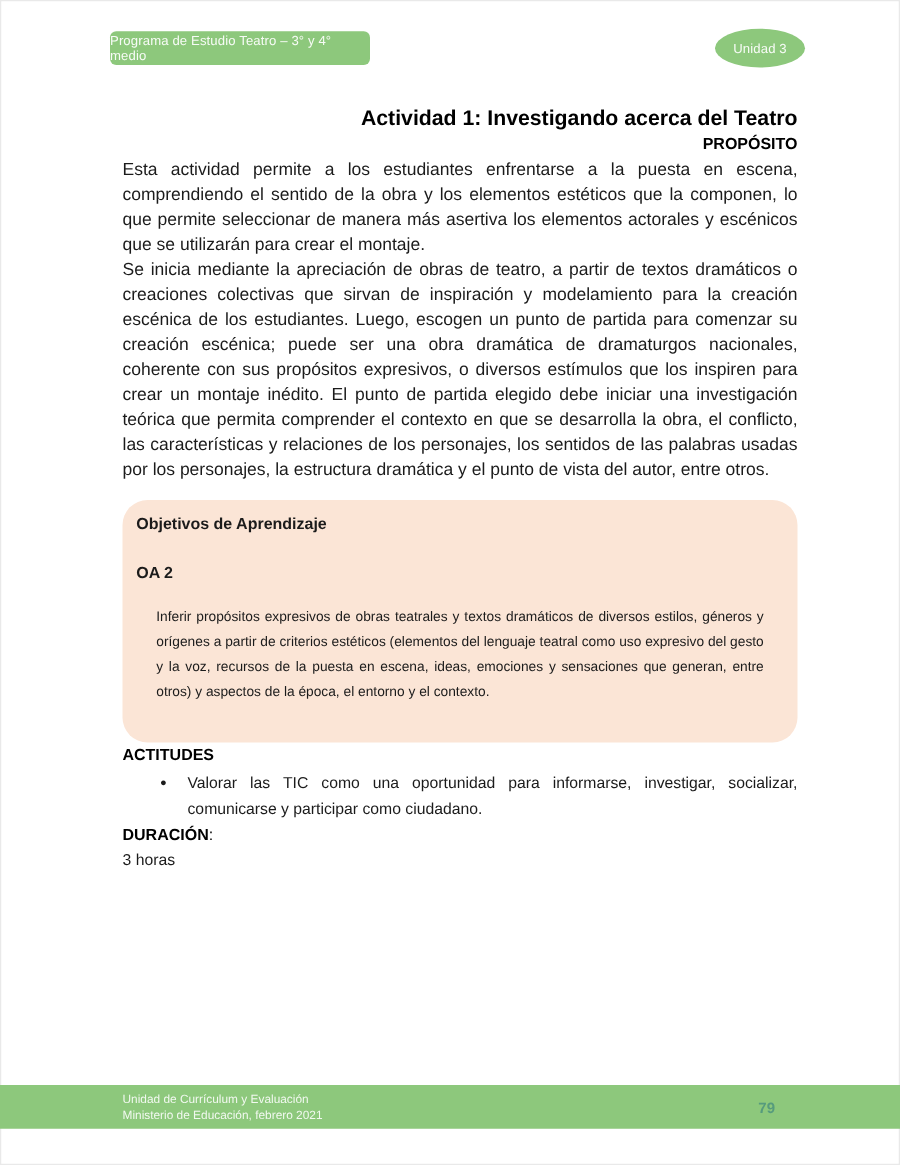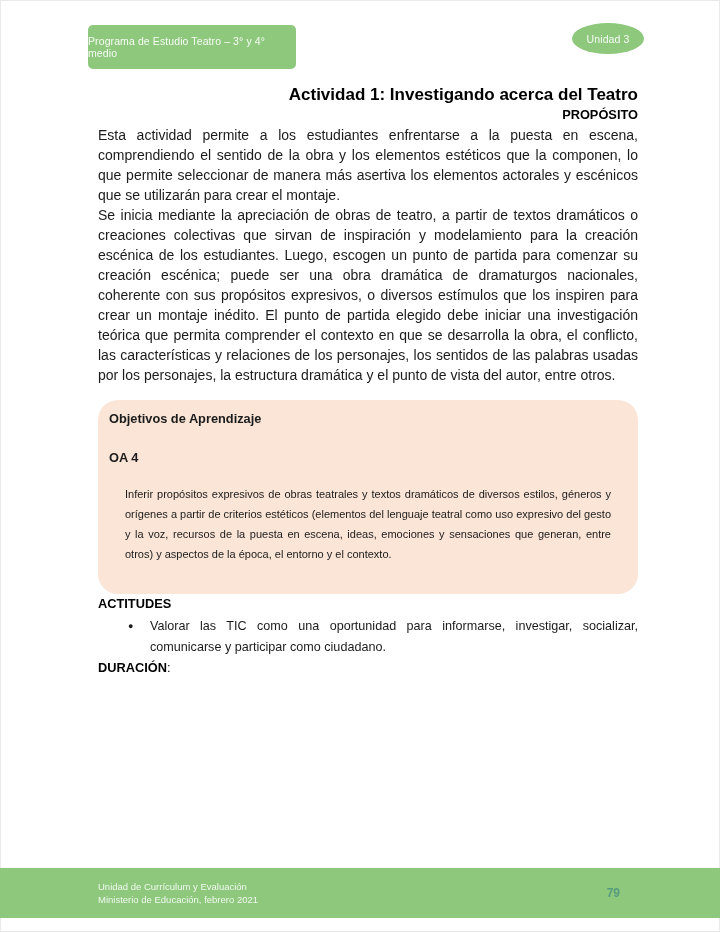--- a/index.html
+++ b/index.html
@@ -23,21 +23,21 @@
   
   .badge{
     position:absolute;
     background:var(--green);
     color:rgba(255,255,255,0.93);
     display:flex;align-items:center;justify-content:center;
     font-size:10.5px;
     letter-spacing:0.1px;
   }
   .badge-left{
-    left:88px;top:25px;width:208px;height:44px;border-radius:5px;
+    left:88px;top:25px;width:208px;height:27px;border-radius:5px;
   }
   .badge-right{
     left:572px;top:23px;width:72px;height:31px;border-radius:50%;
   }
 
   
   .content{
     position:absolute;left:98px;top:0;width:540px;
   }
   h1.title{
@@ -89,21 +89,21 @@
     flex:1;text-align:justify;
   }
 
   
   .sec-duracion{margin-top:23px;}
   .colon{font-weight:normal;}
   p.duracion-value{margin:0;font-size:12.6px;line-height:20px;}
 
   
   .footer{
-    position:absolute;left:0;top:868px;width:720px;height:50px;
+    position:absolute;left:0;top:868px;width:720px;height:35px;
     background:var(--green);
     display:flex;align-items:center;justify-content:space-between;
     padding:0 100px 0 98px;
   }
   .footer-left{
     font-size:9.5px;line-height:13px;color:rgba(255,255,255,0.88);
   }
   .footer-page{
     font-size:12px;font-weight:bold;color:var(--pagenum);
   }
@@ -117,31 +117,32 @@
 <div class="content">
 
   <h1 class="title">Actividad 1: Investigando acerca del Teatro</h1>
 
   <h2 class="sec sec-proposito">PROPÓSITO</h2>
   <p class="body">Esta actividad permite a los estudiantes enfrentarse a la puesta en escena, comprendiendo el sentido de la obra y los elementos estéticos que la componen, lo que permite seleccionar de manera más asertiva los elementos actorales y escénicos que se utilizarán para crear el montaje.</p>
   <p class="body">Se inicia mediante la apreciación de obras de teatro, a partir de textos dramáticos o creaciones colectivas que sirvan de inspiración y modelamiento para la creación escénica de los estudiantes. Luego, escogen un punto de partida para comenzar su creación escénica; puede ser una obra dramática de dramaturgos nacionales, coherente con sus propósitos expresivos, o diversos estímulos que los inspiren para crear un montaje inédito. El punto de partida elegido debe iniciar una investigación teórica que permita comprender el contexto en que se desarrolla la obra, el conflicto, las características y relaciones de los personajes, los sentidos de las palabras usadas por los personajes, la estructura dramática y el punto de vista del autor, entre otros.</p>
 
   <div class="oa-box">
     <div class="oa-heading">Objetivos de Aprendizaje</div>
-    <div class="oa-label">OA 4</div>
+    <div class="oa-label">OA 2</div>
     <p class="oa-text">Inferir propósitos expresivos de obras teatrales y textos dramáticos de diversos estilos, géneros y orígenes a partir de criterios estéticos (elementos del lenguaje teatral como uso expresivo del gesto y la voz, recursos de la puesta en escena, ideas, emociones y sensaciones que generan, entre otros) y aspectos de la época, el entorno y el contexto.</p>
   </div>
 
   <h2 class="sec sec-actitudes">ACTITUDES</h2>
   <div class="bullet-row">
     <span class="bullet">●</span>
     <span class="bullet-text">Valorar las TIC como una oportunidad para informarse, investigar, socializar, comunicarse y participar como ciudadano.</span>
   </div>
 
   <h2 class="sec sec-duracion"><span>DURACIÓN</span><span class="colon">:</span></h2>
+  <p class="duracion-value">3 horas</p>
 
 </div>
 
 <div class="footer">
   <div class="footer-left">
     <div>Unidad de Currículum y Evaluación</div>
     <div>Ministerio de Educación, febrero 2021</div>
   </div>
   <div class="footer-page">79</div>
 </div>

